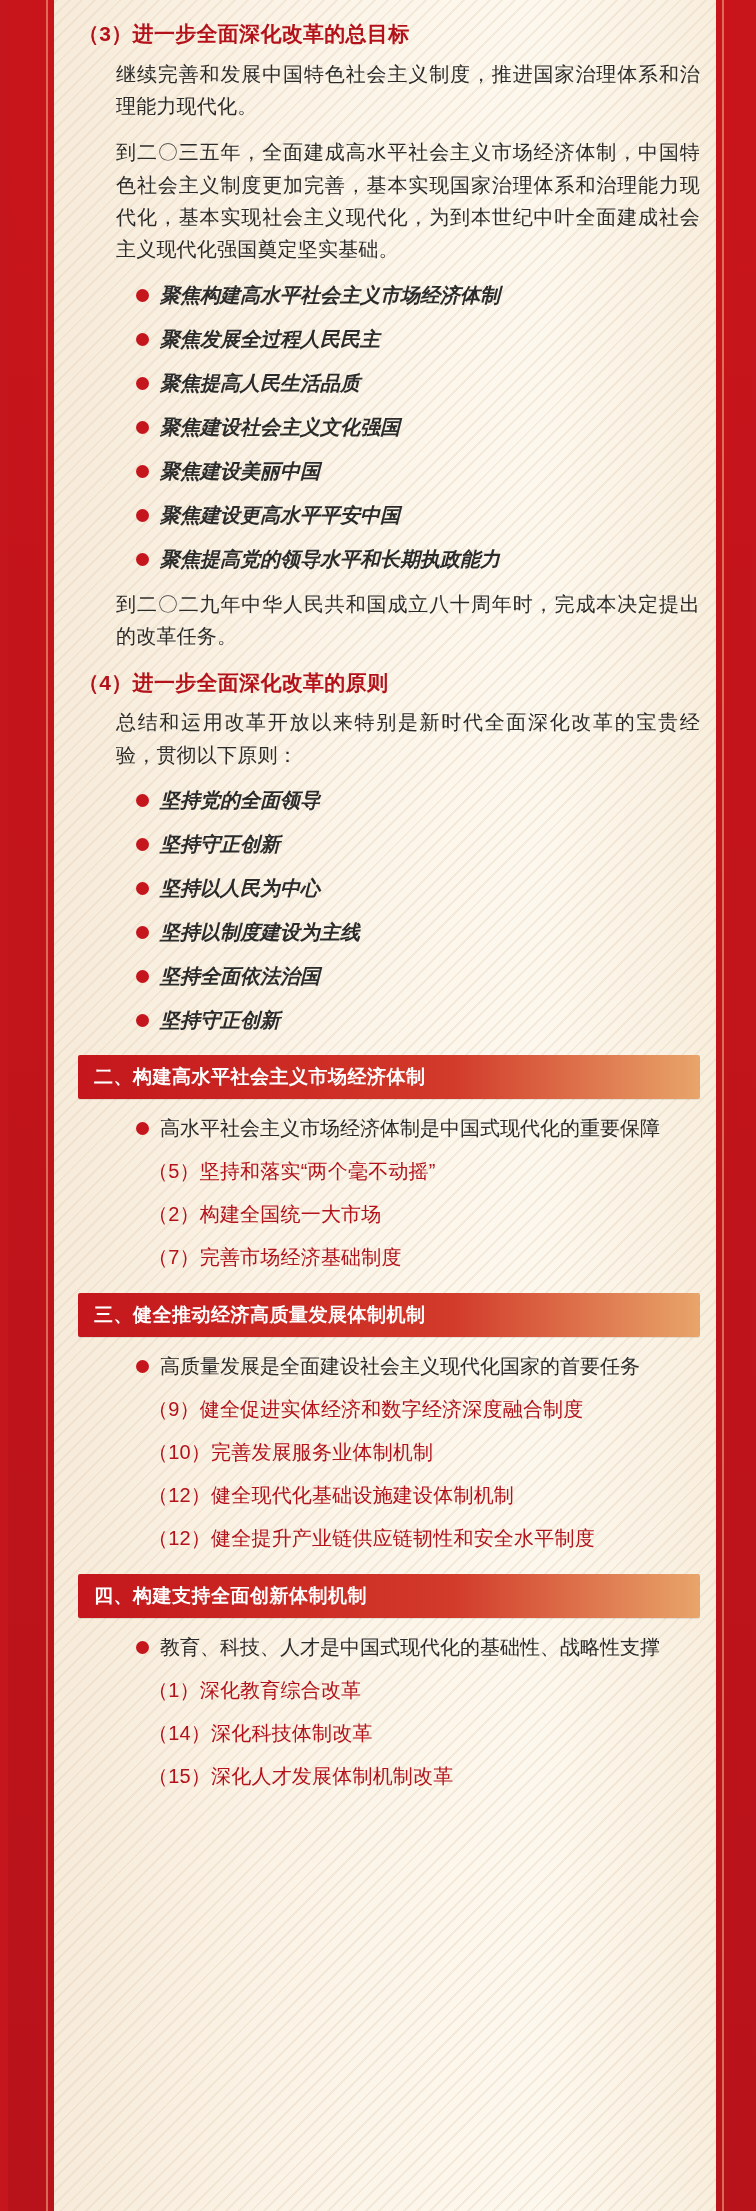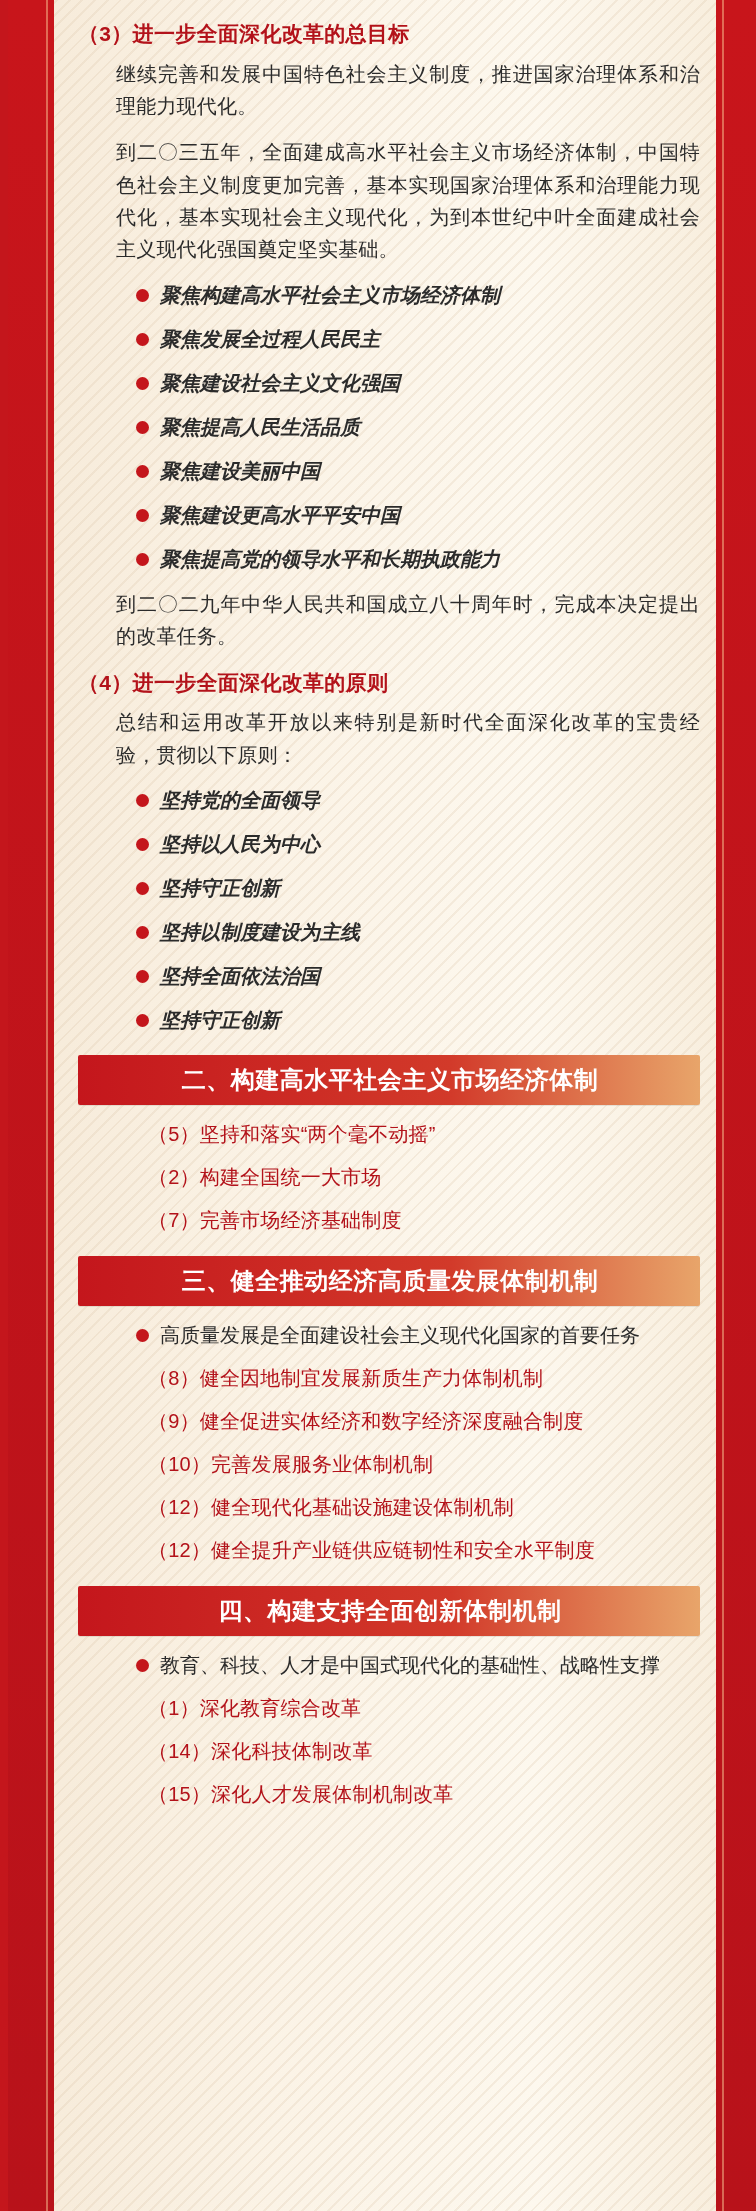--- a/index.html
+++ b/index.html
@@ -99,27 +99,26 @@
     border-radius: 50%;
     background: #c4161c;
     display: inline-block;
   }
 
   
   .section-bar {
     margin: 20px 0 14px 8px;
     background: linear-gradient(to right, #c4161c 0%, #d23a2a 60%, #e8a56a 100%);
     color: #fff;
-    font-size: 24px;
+    font-size: 19px;
     font-weight: bold;
     padding: 9px 14px 9px 16px;
     border-radius: 2px;
     letter-spacing: 0.5px;
     box-shadow: 0 1px 0 rgba(0,0,0,0.08);
-    text-align: center;
   }
 
   .section-body { margin-bottom: 6px; }
 
   .sec-bullet {
     position: relative;
     color: #2b2b2b;
     font-size: 20px;
     line-height: 1.55;
     margin: 0 0 12px 66px;
@@ -157,47 +156,47 @@
     <div class="inner-line"></div>
   </div>
 
   <div class="content" id="content-root">
       <div class="sub-heading">（3）进一步全面深化改革的总目标</div>
       <p class="para">继续完善和发展中国特色社会主义制度，推进国家治理体系和治理能力现代化。</p>
       <p class="para">到二〇三五年，全面建成高水平社会主义市场经济体制，中国特色社会主义制度更加完善，基本实现国家治理体系和治理能力现代化，基本实现社会主义现代化，为到本世纪中叶全面建成社会主义现代化强国奠定坚实基础。</p>
       <div class="bullet-list">
         <div class="bullet-item"><span class="dot"></span><span>聚焦构建高水平社会主义市场经济体制</span></div>
         <div class="bullet-item"><span class="dot"></span><span>聚焦发展全过程人民民主</span></div>
+        <div class="bullet-item"><span class="dot"></span><span>聚焦提高人民生活品质</span></div>
         <div class="bullet-item"><span class="dot"></span><span>聚焦建设社会主义文化强国</span></div>
-        <div class="bullet-item"><span class="dot"></span><span>聚焦提高人民生活品质</span></div>
         <div class="bullet-item"><span class="dot"></span><span>聚焦建设美丽中国</span></div>
         <div class="bullet-item"><span class="dot"></span><span>聚焦建设更高水平平安中国</span></div>
         <div class="bullet-item"><span class="dot"></span><span>聚焦提高党的领导水平和长期执政能力</span></div>
       </div>
       <p class="para">到二〇二九年中华人民共和国成立八十周年时，完成本决定提出的改革任务。</p>
       <div class="sub-heading">（4）进一步全面深化改革的原则</div>
       <p class="para">总结和运用改革开放以来特别是新时代全面深化改革的宝贵经验，贯彻以下原则：</p>
       <div class="bullet-list">
         <div class="bullet-item"><span class="dot"></span><span>坚持党的全面领导</span></div>
+        <div class="bullet-item"><span class="dot"></span><span>坚持守正创新</span></div>
         <div class="bullet-item"><span class="dot"></span><span>坚持以人民为中心</span></div>
-        <div class="bullet-item"><span class="dot"></span><span>坚持守正创新</span></div>
         <div class="bullet-item"><span class="dot"></span><span>坚持以制度建设为主线</span></div>
         <div class="bullet-item"><span class="dot"></span><span>坚持全面依法治国</span></div>
         <div class="bullet-item"><span class="dot"></span><span>坚持守正创新</span></div>
       </div>
       <div class="section-bar">二、构建高水平社会主义市场经济体制</div>
       <div class="section-body">
+        <div class="sec-bullet"><span class="dot"></span><span>高水平社会主义市场经济体制是中国式现代化的重要保障</span></div>
         <div class="numbered">（5）坚持和落实“两个毫不动摇”</div>
         <div class="numbered">（2）构建全国统一大市场</div>
         <div class="numbered">（7）完善市场经济基础制度</div>
       </div>
       <div class="section-bar">三、健全推动经济高质量发展体制机制</div>
       <div class="section-body">
         <div class="sec-bullet"><span class="dot"></span><span>高质量发展是全面建设社会主义现代化国家的首要任务</span></div>
-        <div class="numbered">（8）健全因地制宜发展新质生产力体制机制</div>
         <div class="numbered">（9）健全促进实体经济和数字经济深度融合制度</div>
         <div class="numbered">（10）完善发展服务业体制机制</div>
         <div class="numbered">（12）健全现代化基础设施建设体制机制</div>
         <div class="numbered">（12）健全提升产业链供应链韧性和安全水平制度</div>
       </div>
       <div class="section-bar">四、构建支持全面创新体制机制</div>
       <div class="section-body">
         <div class="sec-bullet"><span class="dot"></span><span>教育、科技、人才是中国式现代化的基础性、战略性支撑</span></div>
         <div class="numbered">（1）深化教育综合改革</div>
         <div class="numbered">（14）深化科技体制改革</div>

